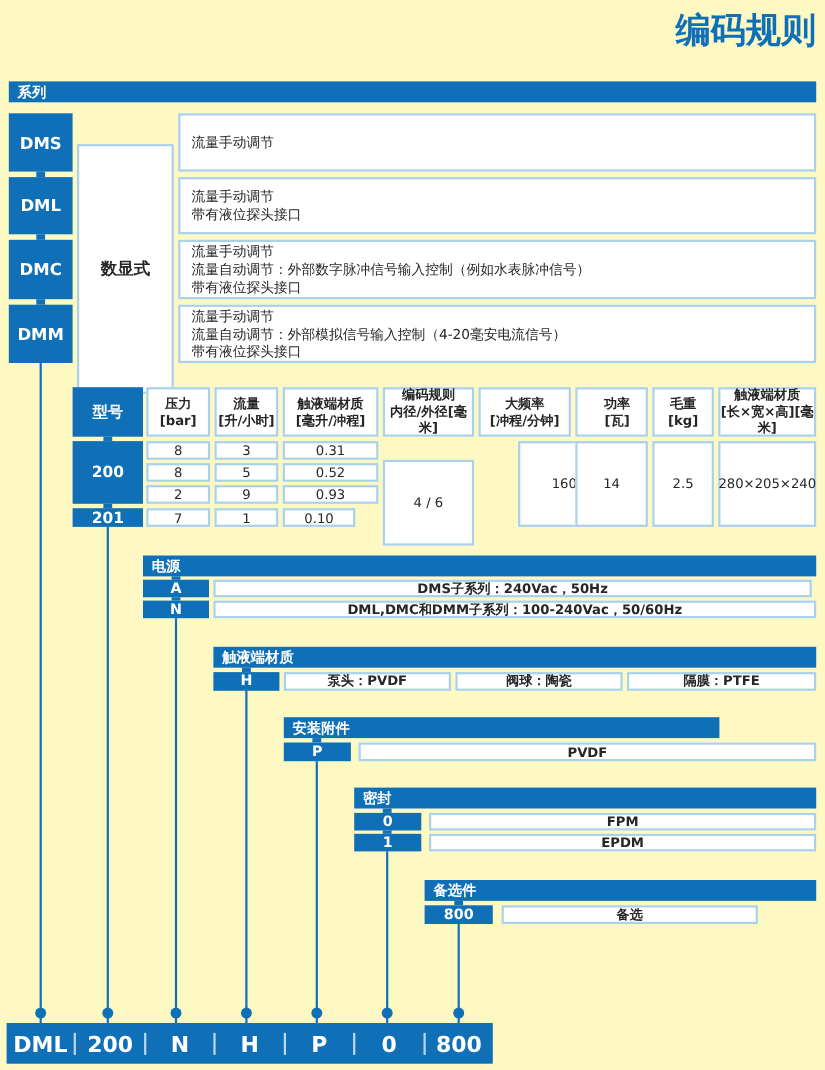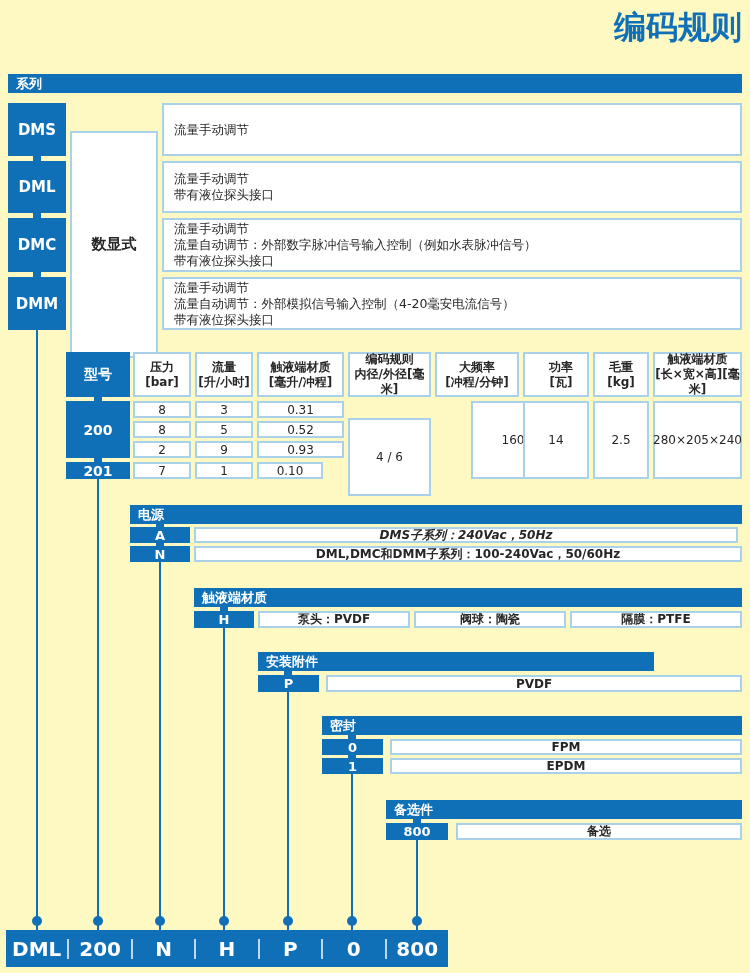--- a/index.html
+++ b/index.html
@@ -129,21 +129,21 @@
 
   <div class="abs valcell" style="left:348px;top:401px;width:83px;height:78px;margin-top:17px;">4 / 6</div>
   <div class="abs valcell" style="left:435px;top:401px;width:84px;height:78px;margin-left:36px;">160</div>
   <div class="abs valcell" style="left:523px;top:401px;width:66px;height:78px;">14</div>
   <div class="abs valcell" style="left:593px;top:401px;width:56px;height:78px;">2.5</div>
   <div class="abs valcell" style="left:653px;top:401px;width:89px;height:78px;">280×205×240</div>
 
   <div class="abs hdr" style="left:130px;top:505px;width:612px;height:19px;">电源</div>
   <div class="abs notch" style="left:156px;top:524px;width:8px;height:3px;"></div>
   <div class="abs key" style="left:130px;top:527px;width:60px;height:16px;font-size:13px;">A</div>
-  <div class="abs valbox" style="left:194px;top:527px;width:544px;height:16px;font-style:italic;">DMS子系列：240Vac，50Hz</div>
+  <div class="abs valbox" style="left:194px;top:527px;width:544px;height:16px;">DMS子系列：240Vac，50Hz</div>
   <div class="abs notch" style="left:156px;top:543px;width:8px;height:3px;"></div>
   <div class="abs key" style="left:130px;top:546px;width:60px;height:16px;font-size:13px;">N</div>
   <div class="abs valbox" style="left:194px;top:546px;width:548px;height:16px;">DML,DMC和DMM子系列：100-240Vac，50/60Hz</div>
 
   <div class="abs hdr" style="left:194px;top:588px;width:548px;height:19px;">触液端材质</div>
   <div class="abs notch" style="left:220px;top:607px;width:8px;height:4px;"></div>
   <div class="abs key" style="left:194px;top:611px;width:60px;height:17px;font-size:13px;">H</div>
   <div class="abs valbox" style="left:258px;top:611px;width:152px;height:17px;">泵头：PVDF</div>
   <div class="abs valbox" style="left:414px;top:611px;width:152px;height:17px;">阀球：陶瓷</div>
   <div class="abs valbox" style="left:570px;top:611px;width:172px;height:17px;">隔膜：PTFE</div>
@@ -157,21 +157,21 @@
   <div class="abs notch" style="left:348px;top:735px;width:8px;height:4px;"></div>
   <div class="abs key" style="left:322px;top:739px;width:61px;height:16px;font-size:13px;">0</div>
   <div class="abs valbox" style="left:390px;top:739px;width:352px;height:16px;">FPM</div>
   <div class="abs notch" style="left:348px;top:755px;width:8px;height:3px;"></div>
   <div class="abs key" style="left:322px;top:758px;width:61px;height:16px;font-size:13px;">1</div>
   <div class="abs hdr" style="left:386px;top:800px;width:356px;height:19px;">备选件</div>
 
   <div class="abs valbox" style="left:390px;top:758px;width:352px;height:16px;">EPDM</div>
   <div class="abs notch" style="left:413px;top:819px;width:8px;height:4px;"></div>
   <div class="abs key" style="left:386px;top:823px;width:62px;height:17px;font-size:13px;">800</div>
-  <div class="abs valbox" style="left:456px;top:823px;width:286px;height:17px;">备选</div>
+  <div class="abs valbox" style="left:456px;top:823px;width:233px;height:17px;">备选</div>
 
   <div class="abs dot" style="left:32px;top:916px;"></div>
   <div class="abs dot" style="left:93px;top:916px;"></div>
   <div class="abs dot" style="left:155px;top:916px;"></div>
   <div class="abs dot" style="left:219px;top:916px;"></div>
   <div class="abs dot" style="left:283px;top:916px;"></div>
   <div class="abs dot" style="left:347px;top:916px;"></div>
   <div class="abs dot" style="left:412px;top:916px;"></div>
 
   <div class="abs codebar" style="left:6px;top:930px;width:442px;height:37px;">

